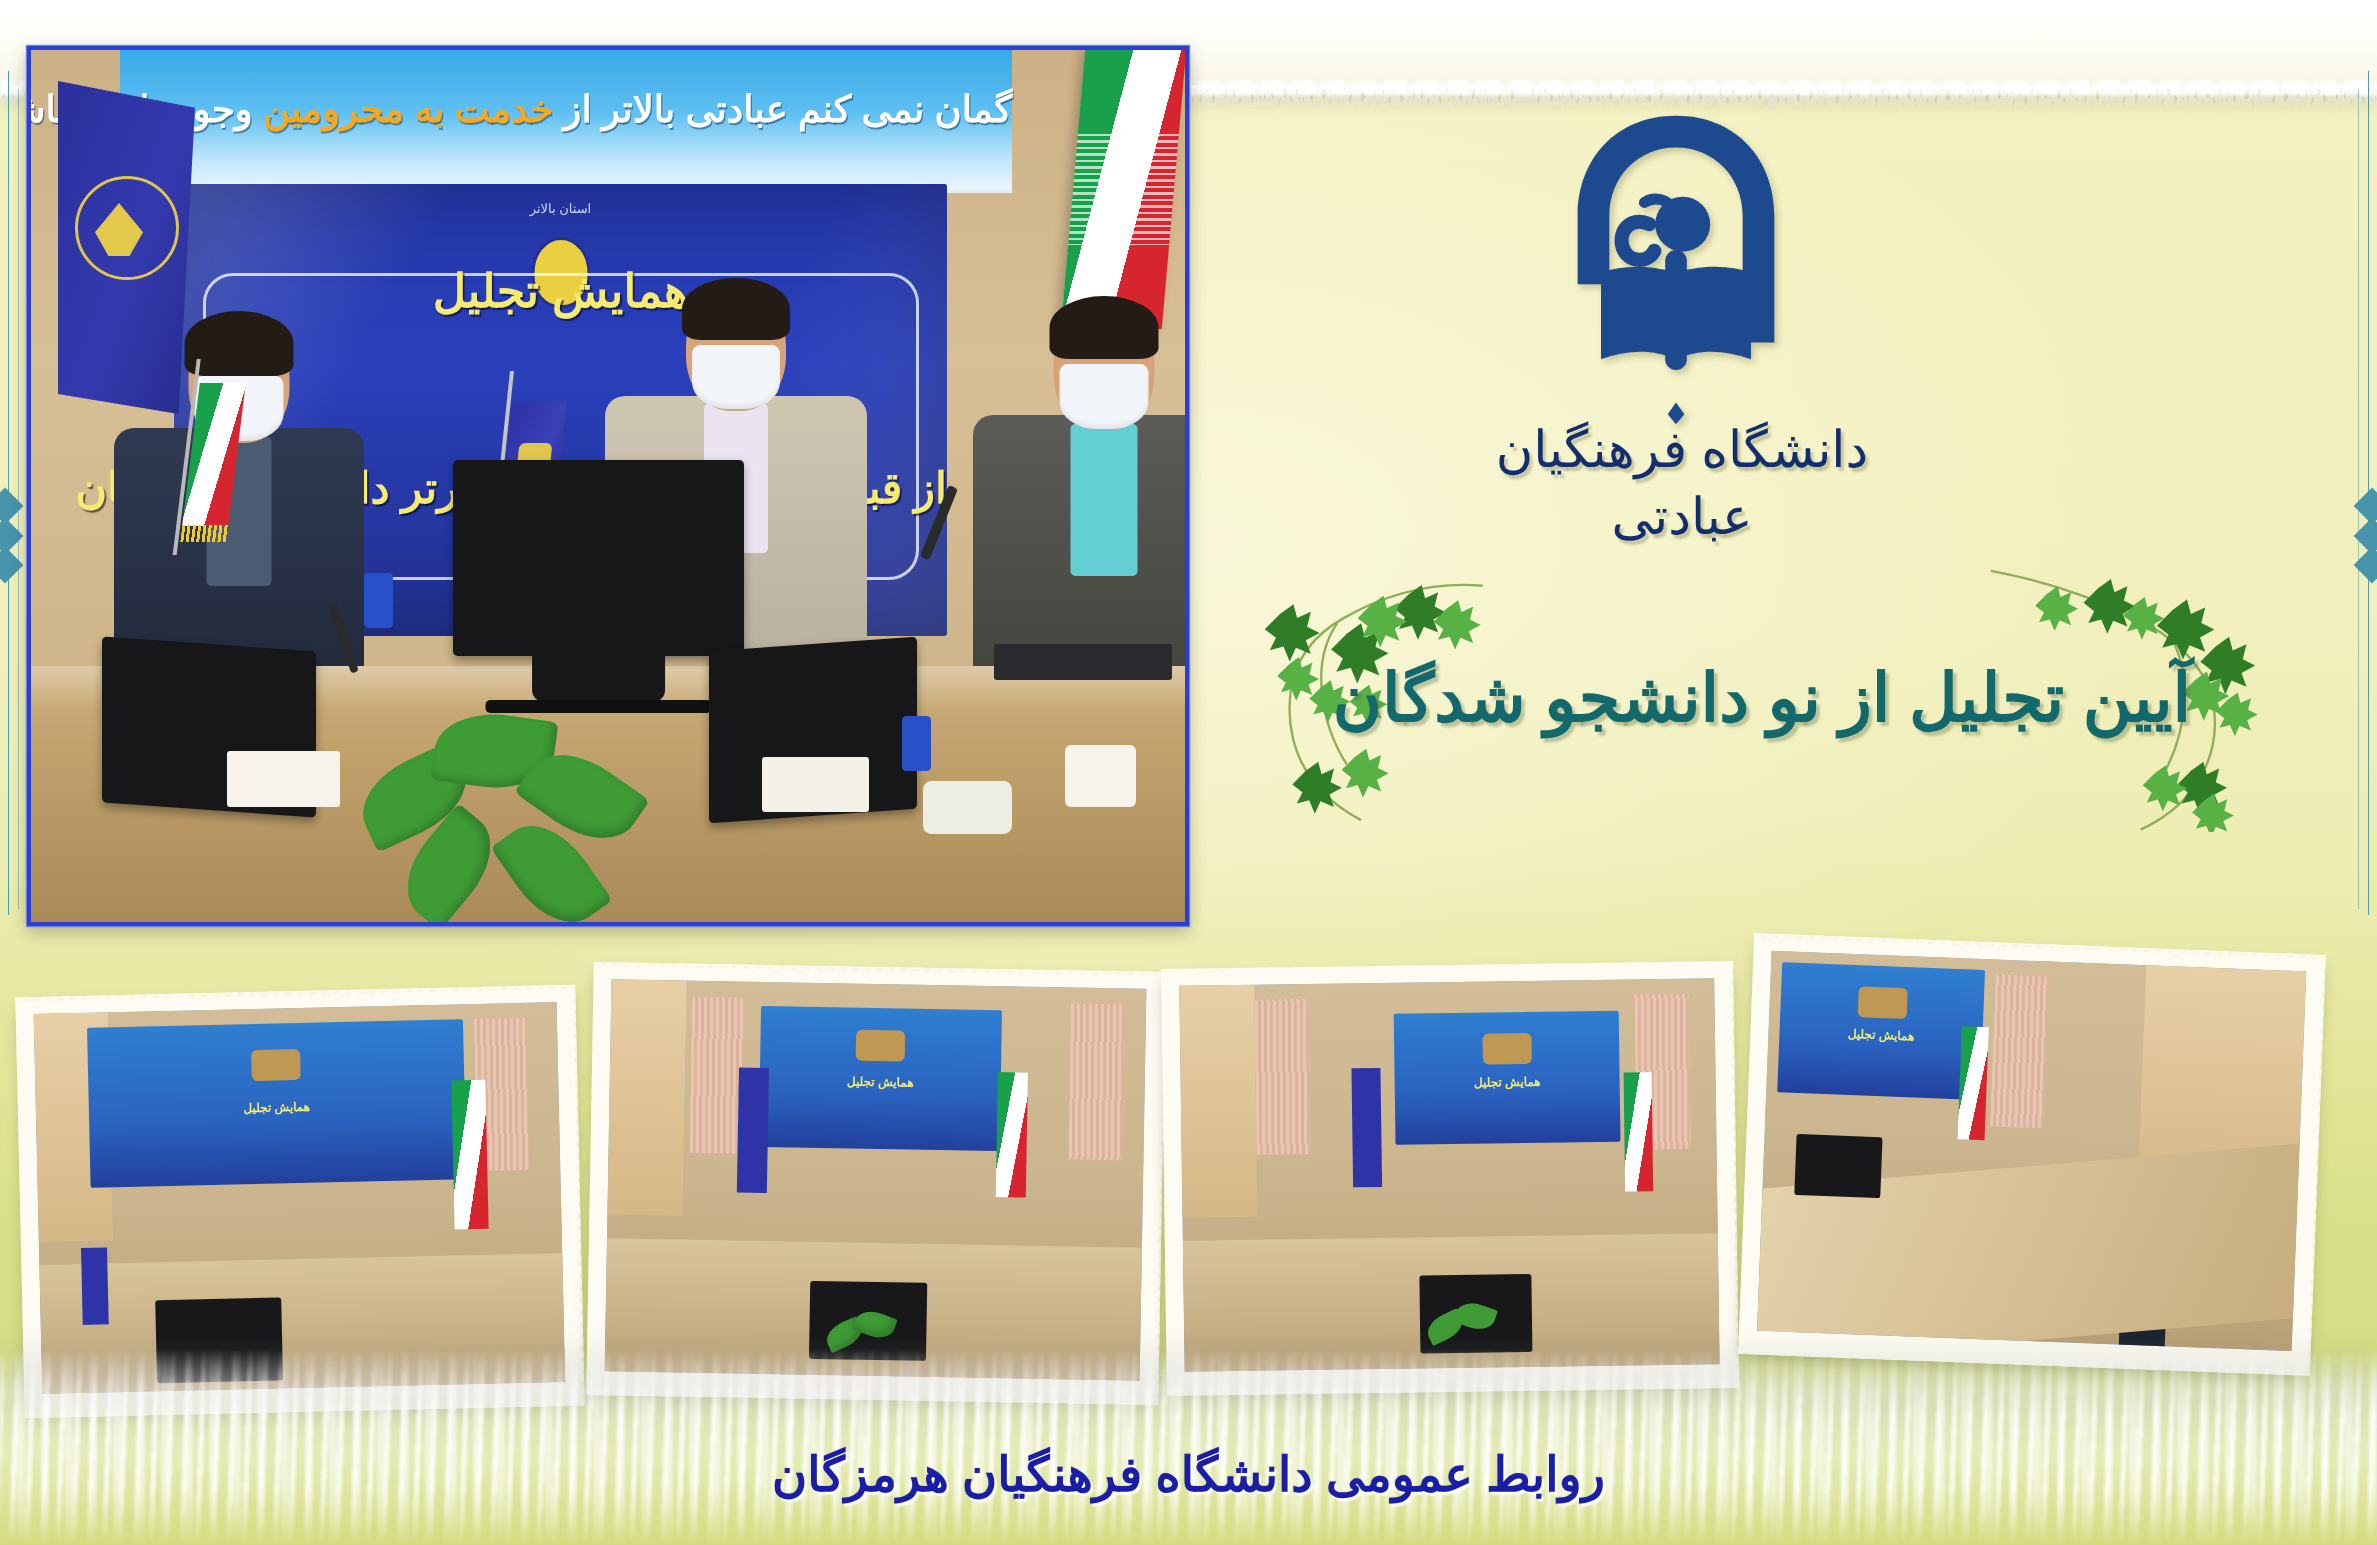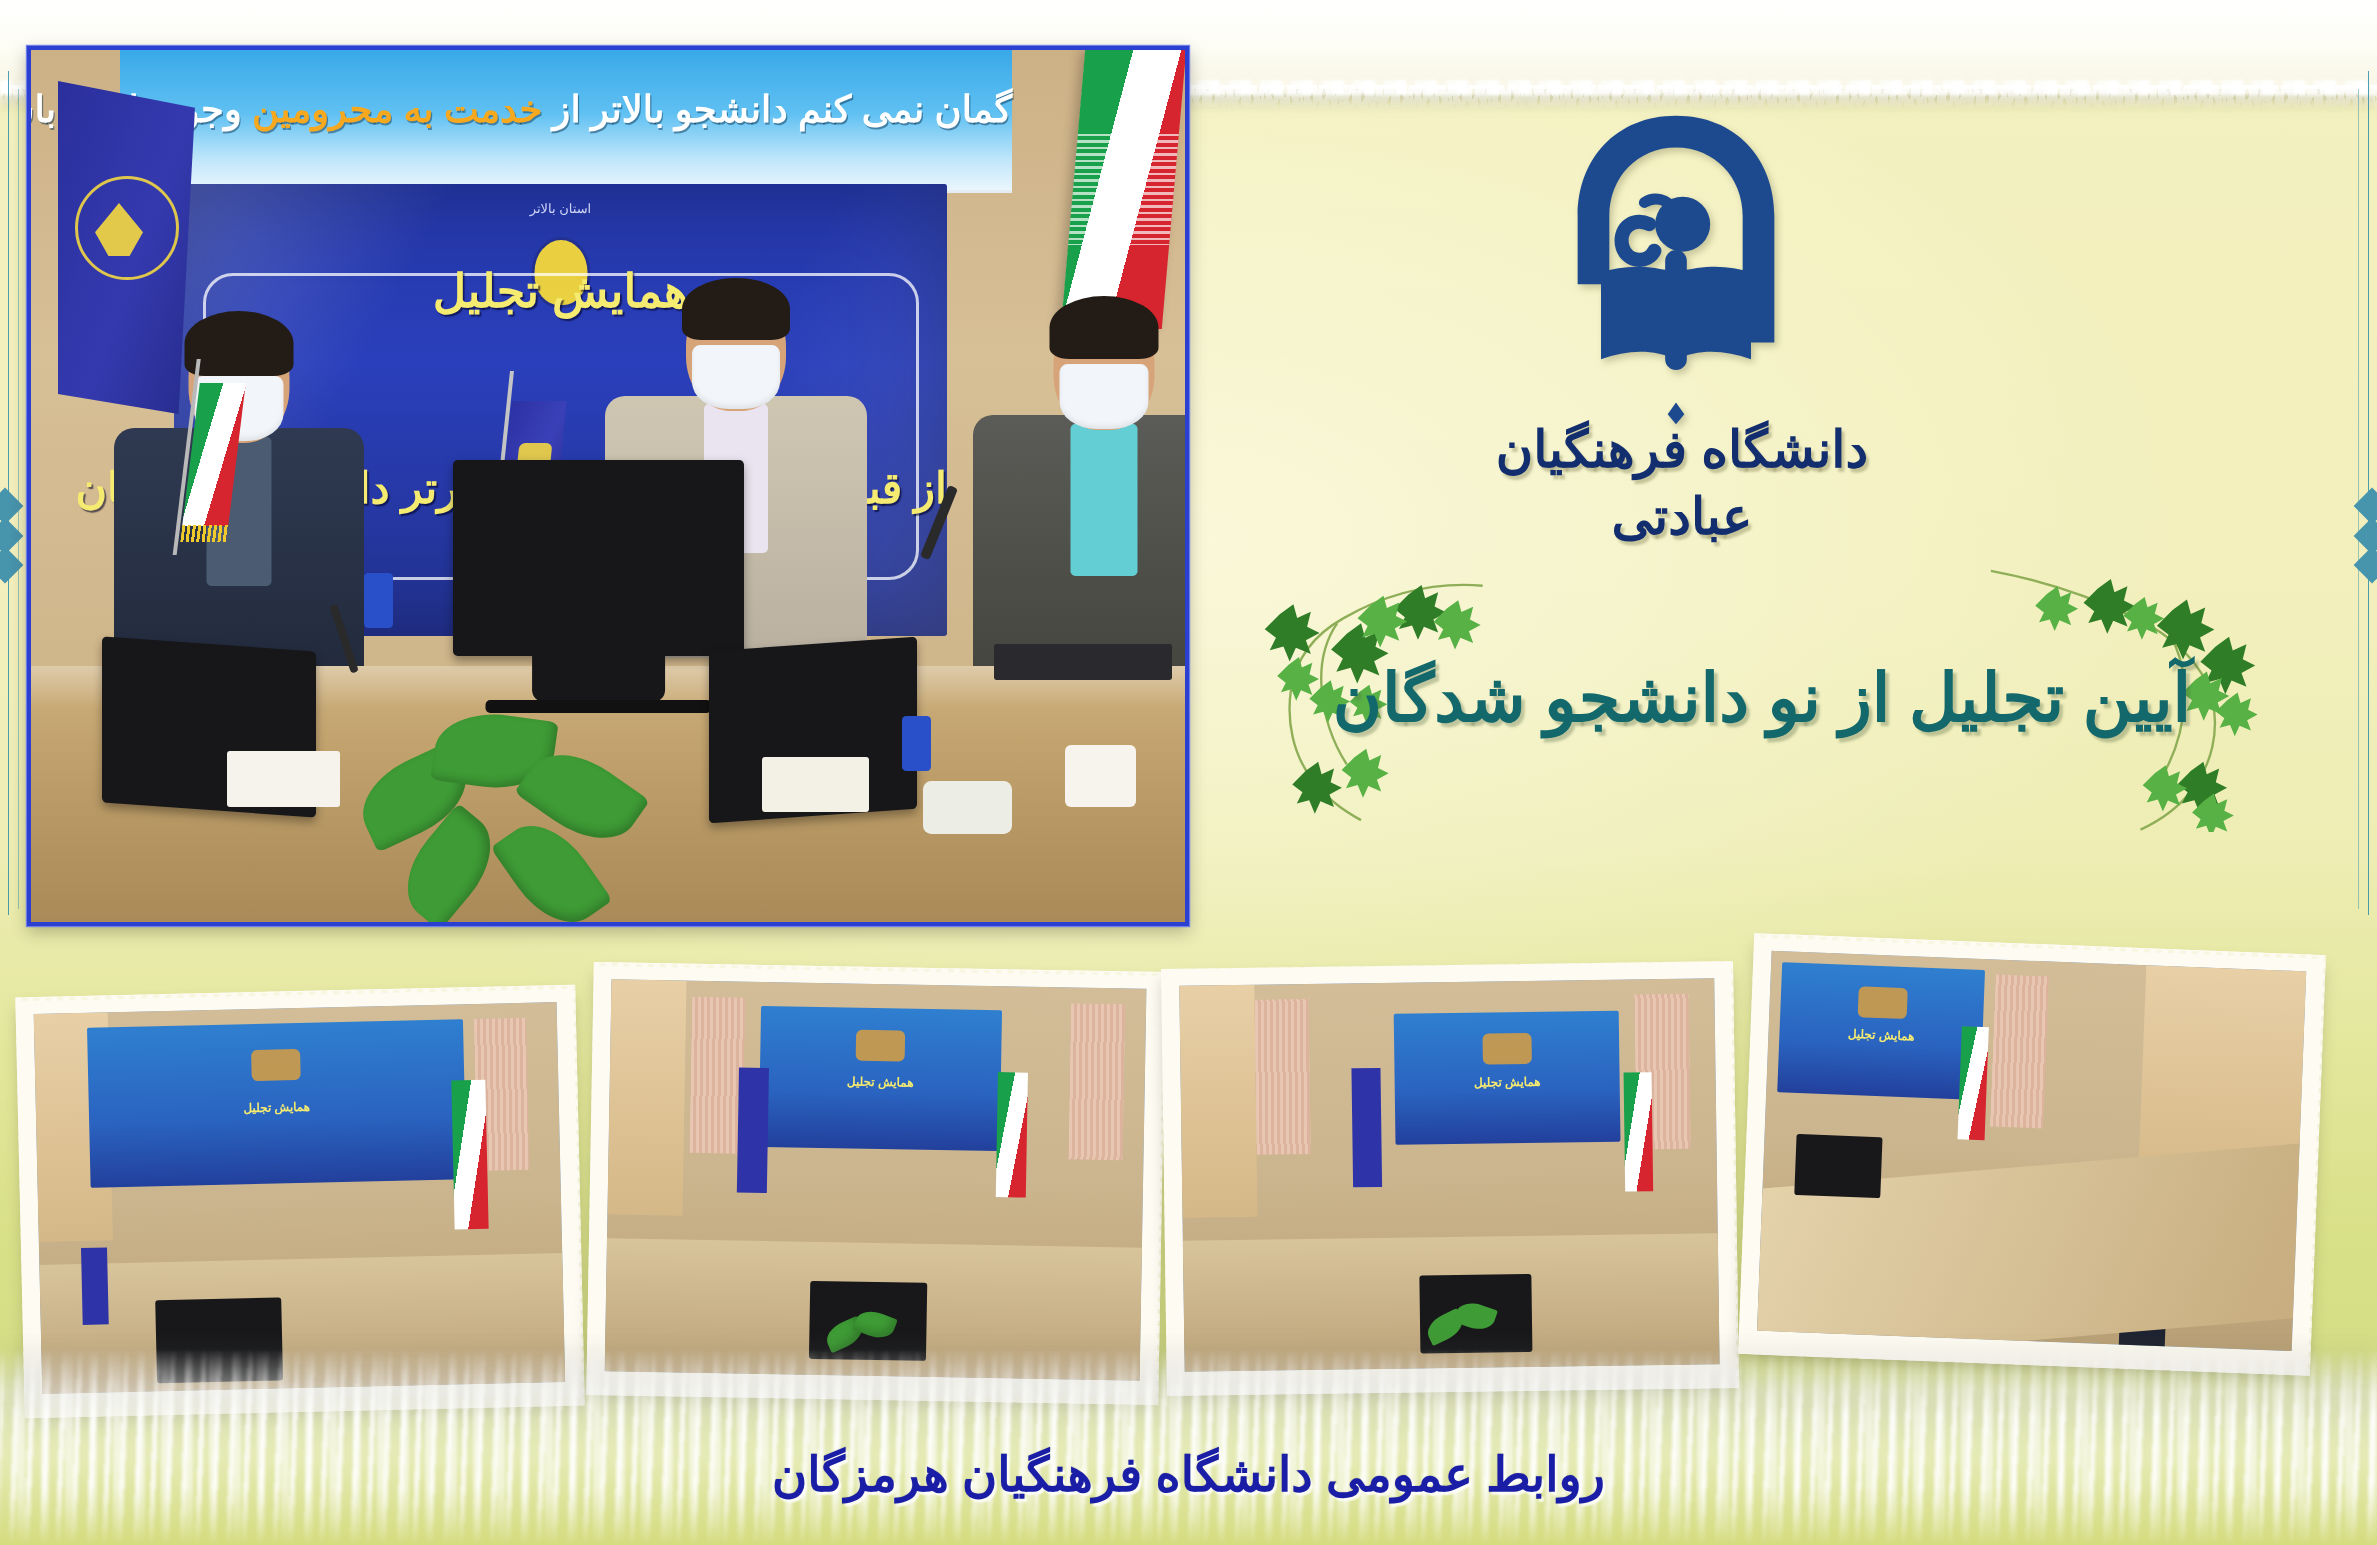--- a/index.html
+++ b/index.html
@@ -228,21 +228,21 @@
   .deco-rule2.right{right:18px;}
   .diamonds{position:absolute;top:493px;display:flex;flex-direction:column;gap:3.6px;}
   .diamonds.left{left:-7.7px;}
   .diamonds.right{right:-7.7px;}
   .diamond{width:26px;height:26px;background:#4794ad;transform:rotate(45deg);}
   
   .logo{position:absolute;left:1551px;top:107px;width:250px;height:321px;}
   .logo svg{filter:drop-shadow(3.6px 4.8px 3.6px rgba(80,80,40,.28));}
   .uni-name{
     position:absolute;left:1474px;top:416px;width:416px;text-align:center;
-    color:#132e6e;font-weight:bold;font-size:51px;line-height:1.32;
+    color:#132e6e;font-weight:normal;font-size:51px;line-height:1.32;
     text-shadow:3px 3.6px 2.4px rgba(90,90,40,.30);
   }
   
   .title{
     position:absolute;right:71px;top:648px;width:1088px;text-align:center;
     color:#12686b;font-weight:bold;font-size:67px;line-height:1.48;
     text-shadow:3.6px 4.2px 2.4px rgba(90,110,70,.35);
     direction:rtl;
   }
   .title .l2{display:block;}
@@ -336,21 +336,21 @@
     <span class="diamond"></span>
   </div>
 
   <div class="hero-wrap">
     <div class="hero-frame">
       <div class="scene">
         <div class="wall"></div>
 
         <div class="sky-banner">
           <div class="bt">
-            <span>گمان نمی کنم دانشجو بالاتر از </span><b>خدمت به محرومین</b><span> وجود داشته باشد</span>
+            <span>گمان نمی کنم عبادتی بالاتر از </span><b>خدمت به محرومین</b><span> وجود داشته باشد</span>
           </div>
         </div>
 
         <div class="blue-banner">
           <div class="org">استان بالاتر</div>
           <div class="emblem-circ"></div>
           <div class="inner-rule"></div>
           <div class="banner-line1">همایش تجلیل</div>
           <div class="banner-line2">از قبول شدگان و رتبه های برتر دانشگاه فرهنگیان</div>
         </div>

